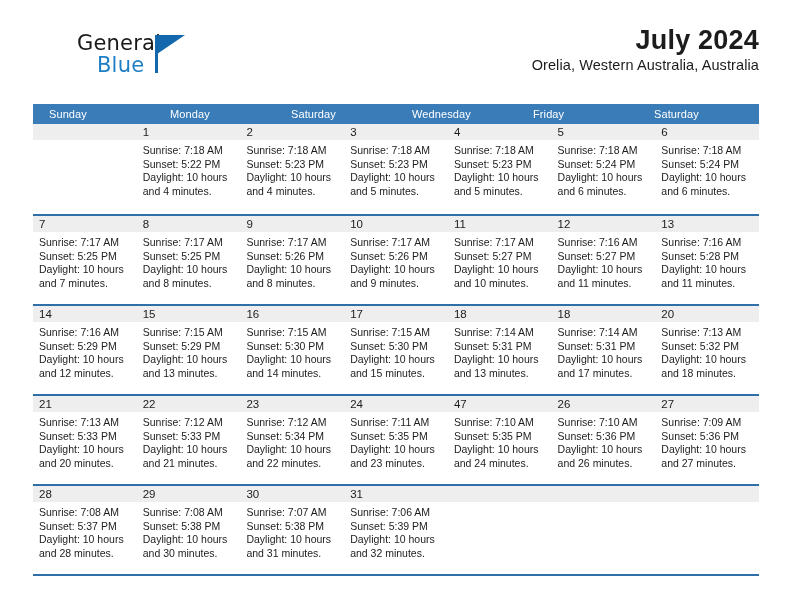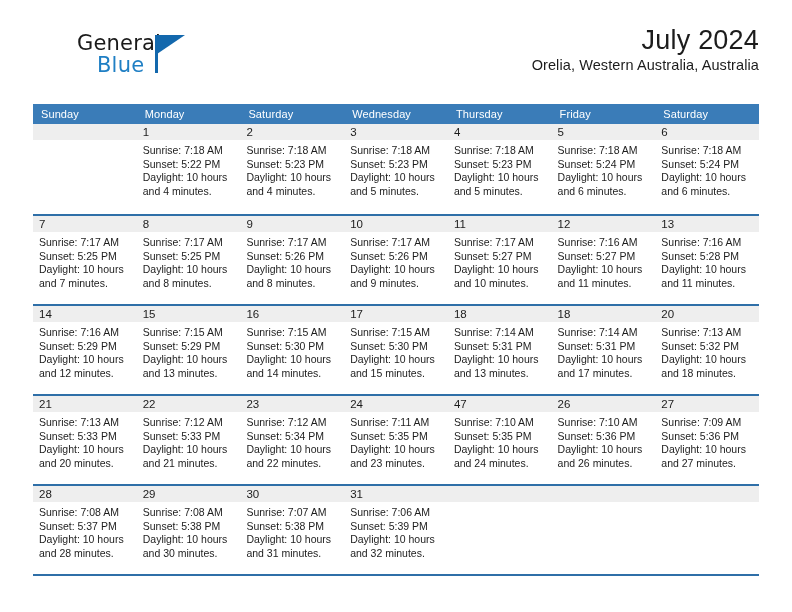--- a/index.html
+++ b/index.html
@@ -74,21 +74,21 @@
   }
 
   .title-block {
     position: absolute;
     right: 0;
     top: 0;
     text-align: right;
   }
   .cal-title {
     font-size: 27px;
-    font-weight: 400;
+    font-weight: 700;
     color: #1c1c1c;
     line-height: 32px;
     letter-spacing: 0.2px;
     font-family: "Liberation Sans", sans-serif;
   }
   .cal-subtitle {
     font-size: 14.5px;
     font-weight: 400;
     color: #1c1c1c;
     line-height: 18px;
@@ -106,21 +106,21 @@
   .dow-row {
     display: flex;
     background: #3a7cb8;
     height: 20px;
   }
   .dow-cell {
     flex: 1 1 0;
     color: #ffffff;
     font-size: 11px;
     line-height: 20px;
-    padding-left: 8px;
+    padding-left: 16px;
     box-sizing: border-box;
     letter-spacing: 0.1px;
   }
 
   .week-row {
     position: relative;
     height: 90px;
     border-top: 2px solid #2f6fa8;
     box-sizing: border-box;
   }
@@ -188,21 +188,20 @@
   </div>
 
 </div>
 
 <div class="calendar">
   <div class="dow-row" id="dow-row">
       <div class="dow-cell">Sunday</div>
       <div class="dow-cell">Monday</div>
       <div class="dow-cell">Saturday</div>
       <div class="dow-cell">Wednesday</div>
-      <div class="dow-cell">Thursday</div>
       <div class="dow-cell">Friday</div>
       <div class="dow-cell">Saturday</div>
     </div>
   <div id="weeks-container">
       <div class="week-row">
         <div class="week-cells">
           <div class="day-cell empty">
             <div class="day-num-band">
               <span class="day-num"></span>
             </div>

